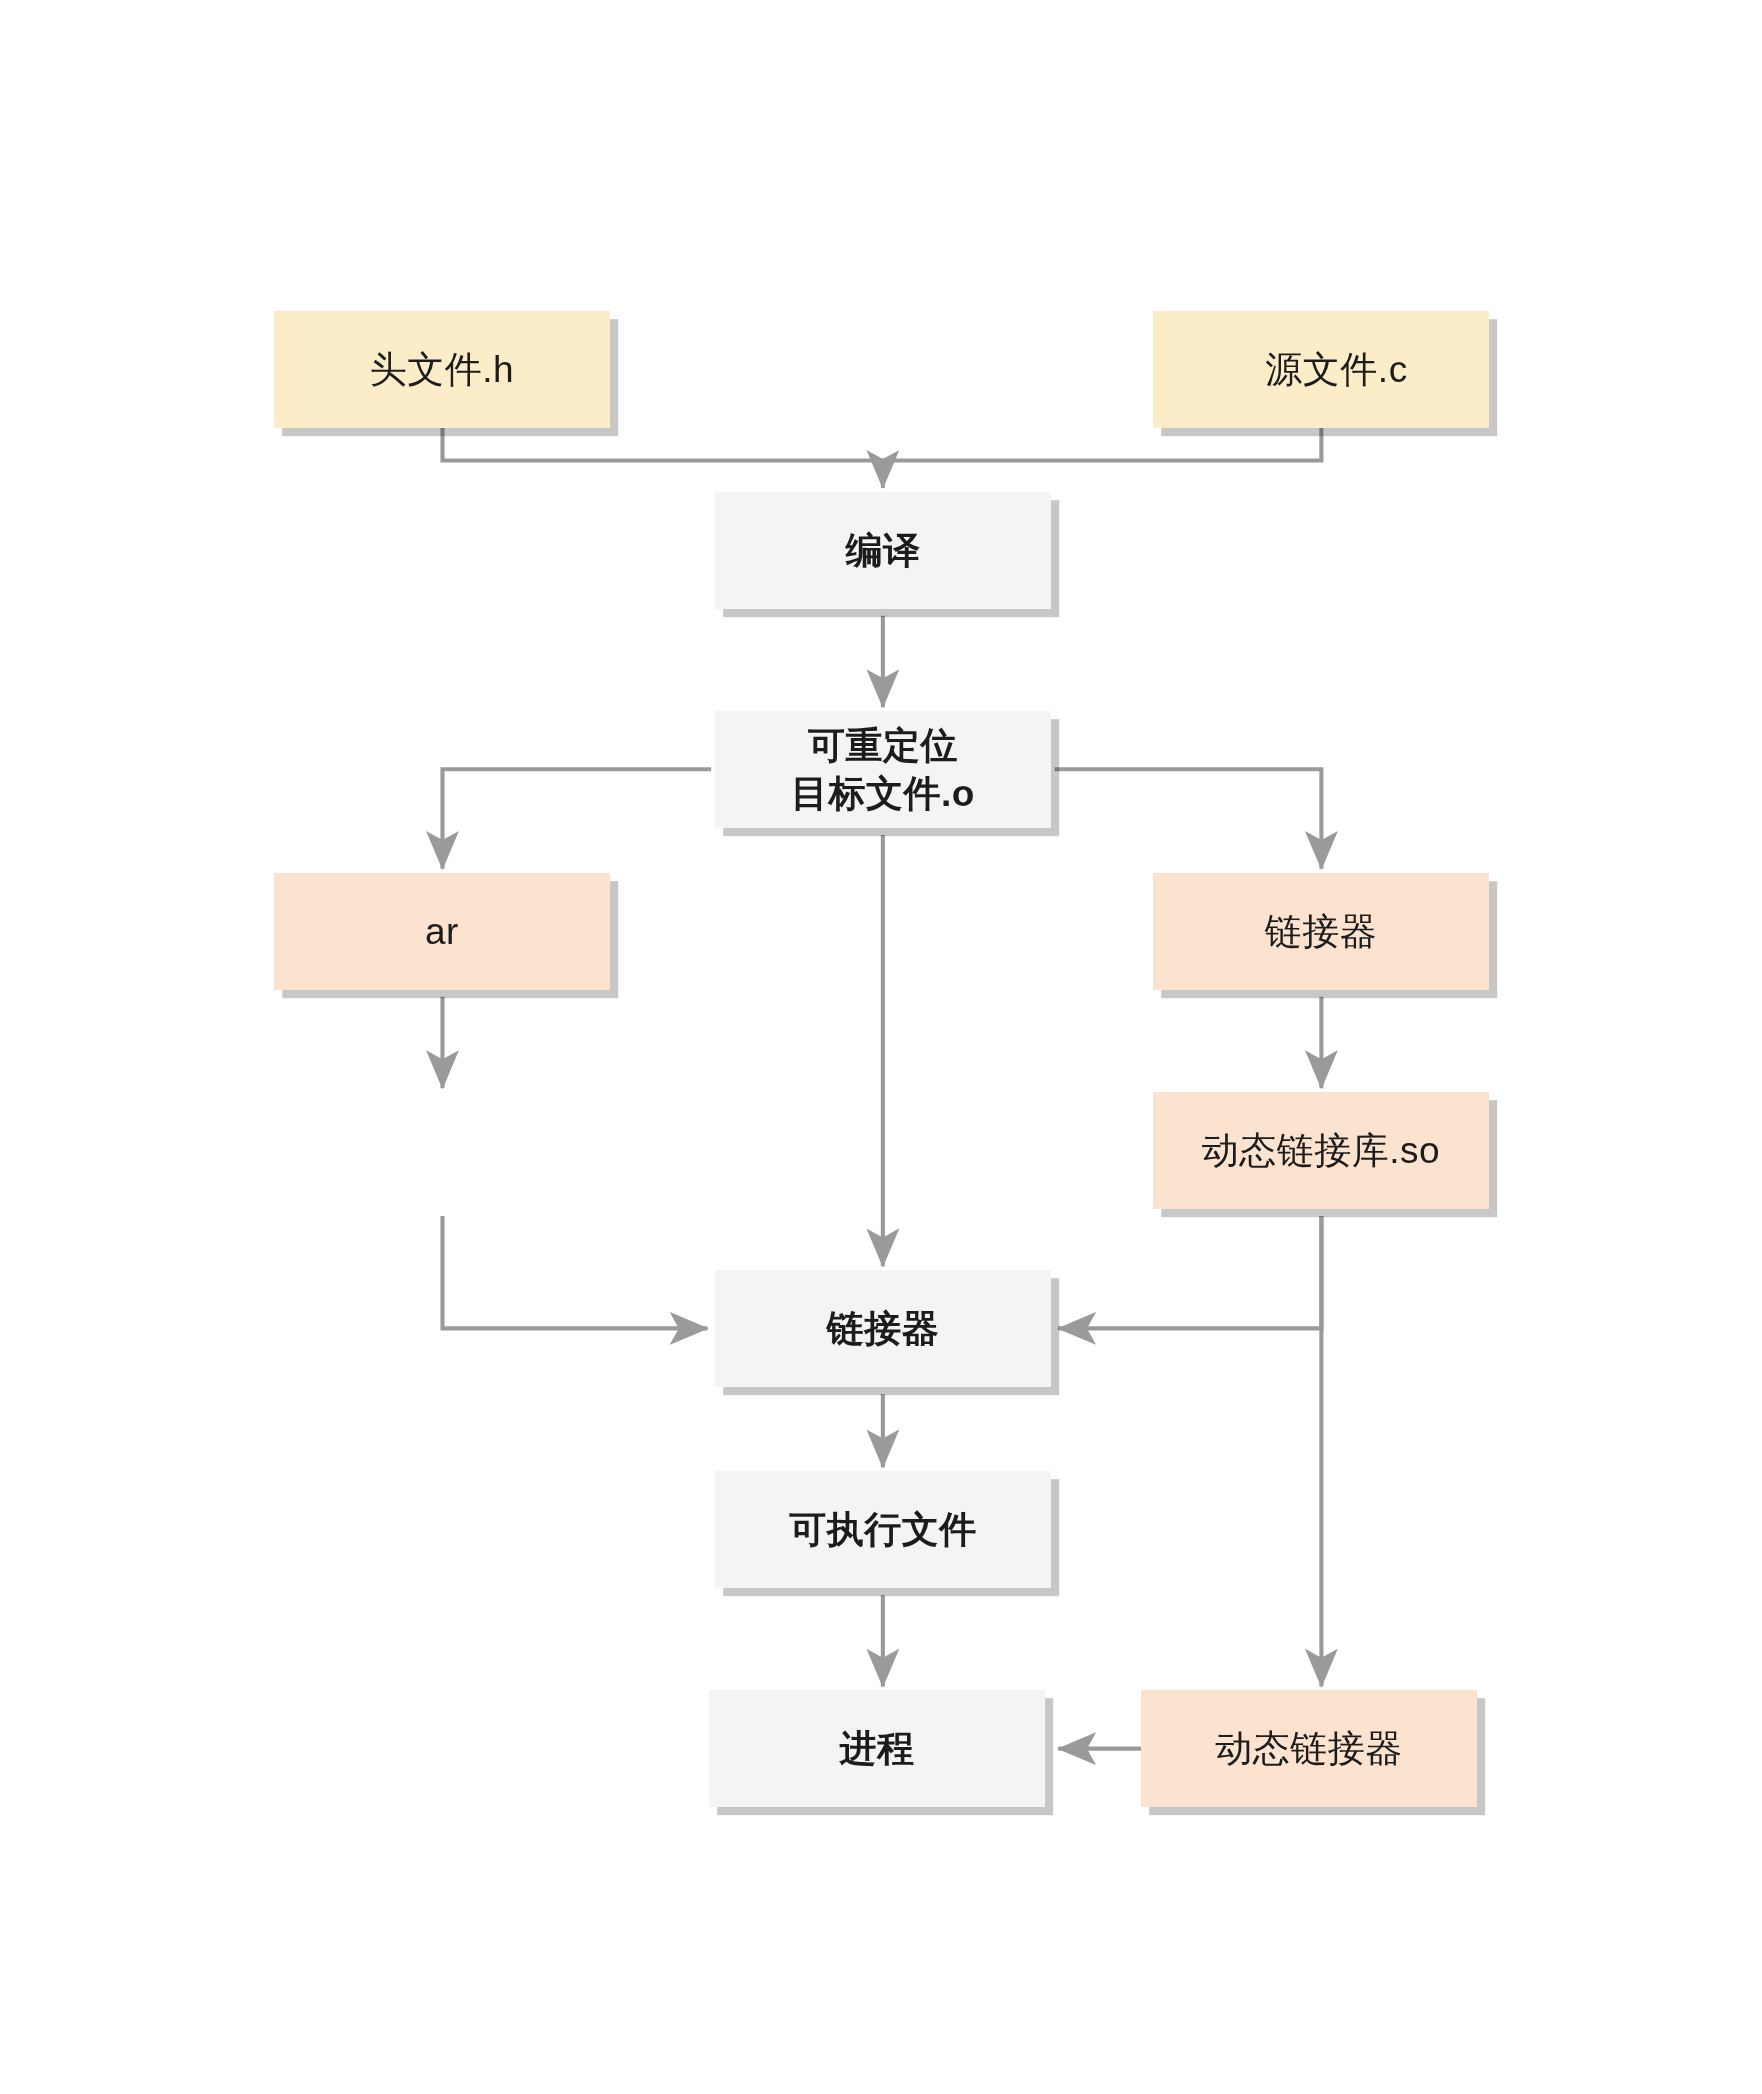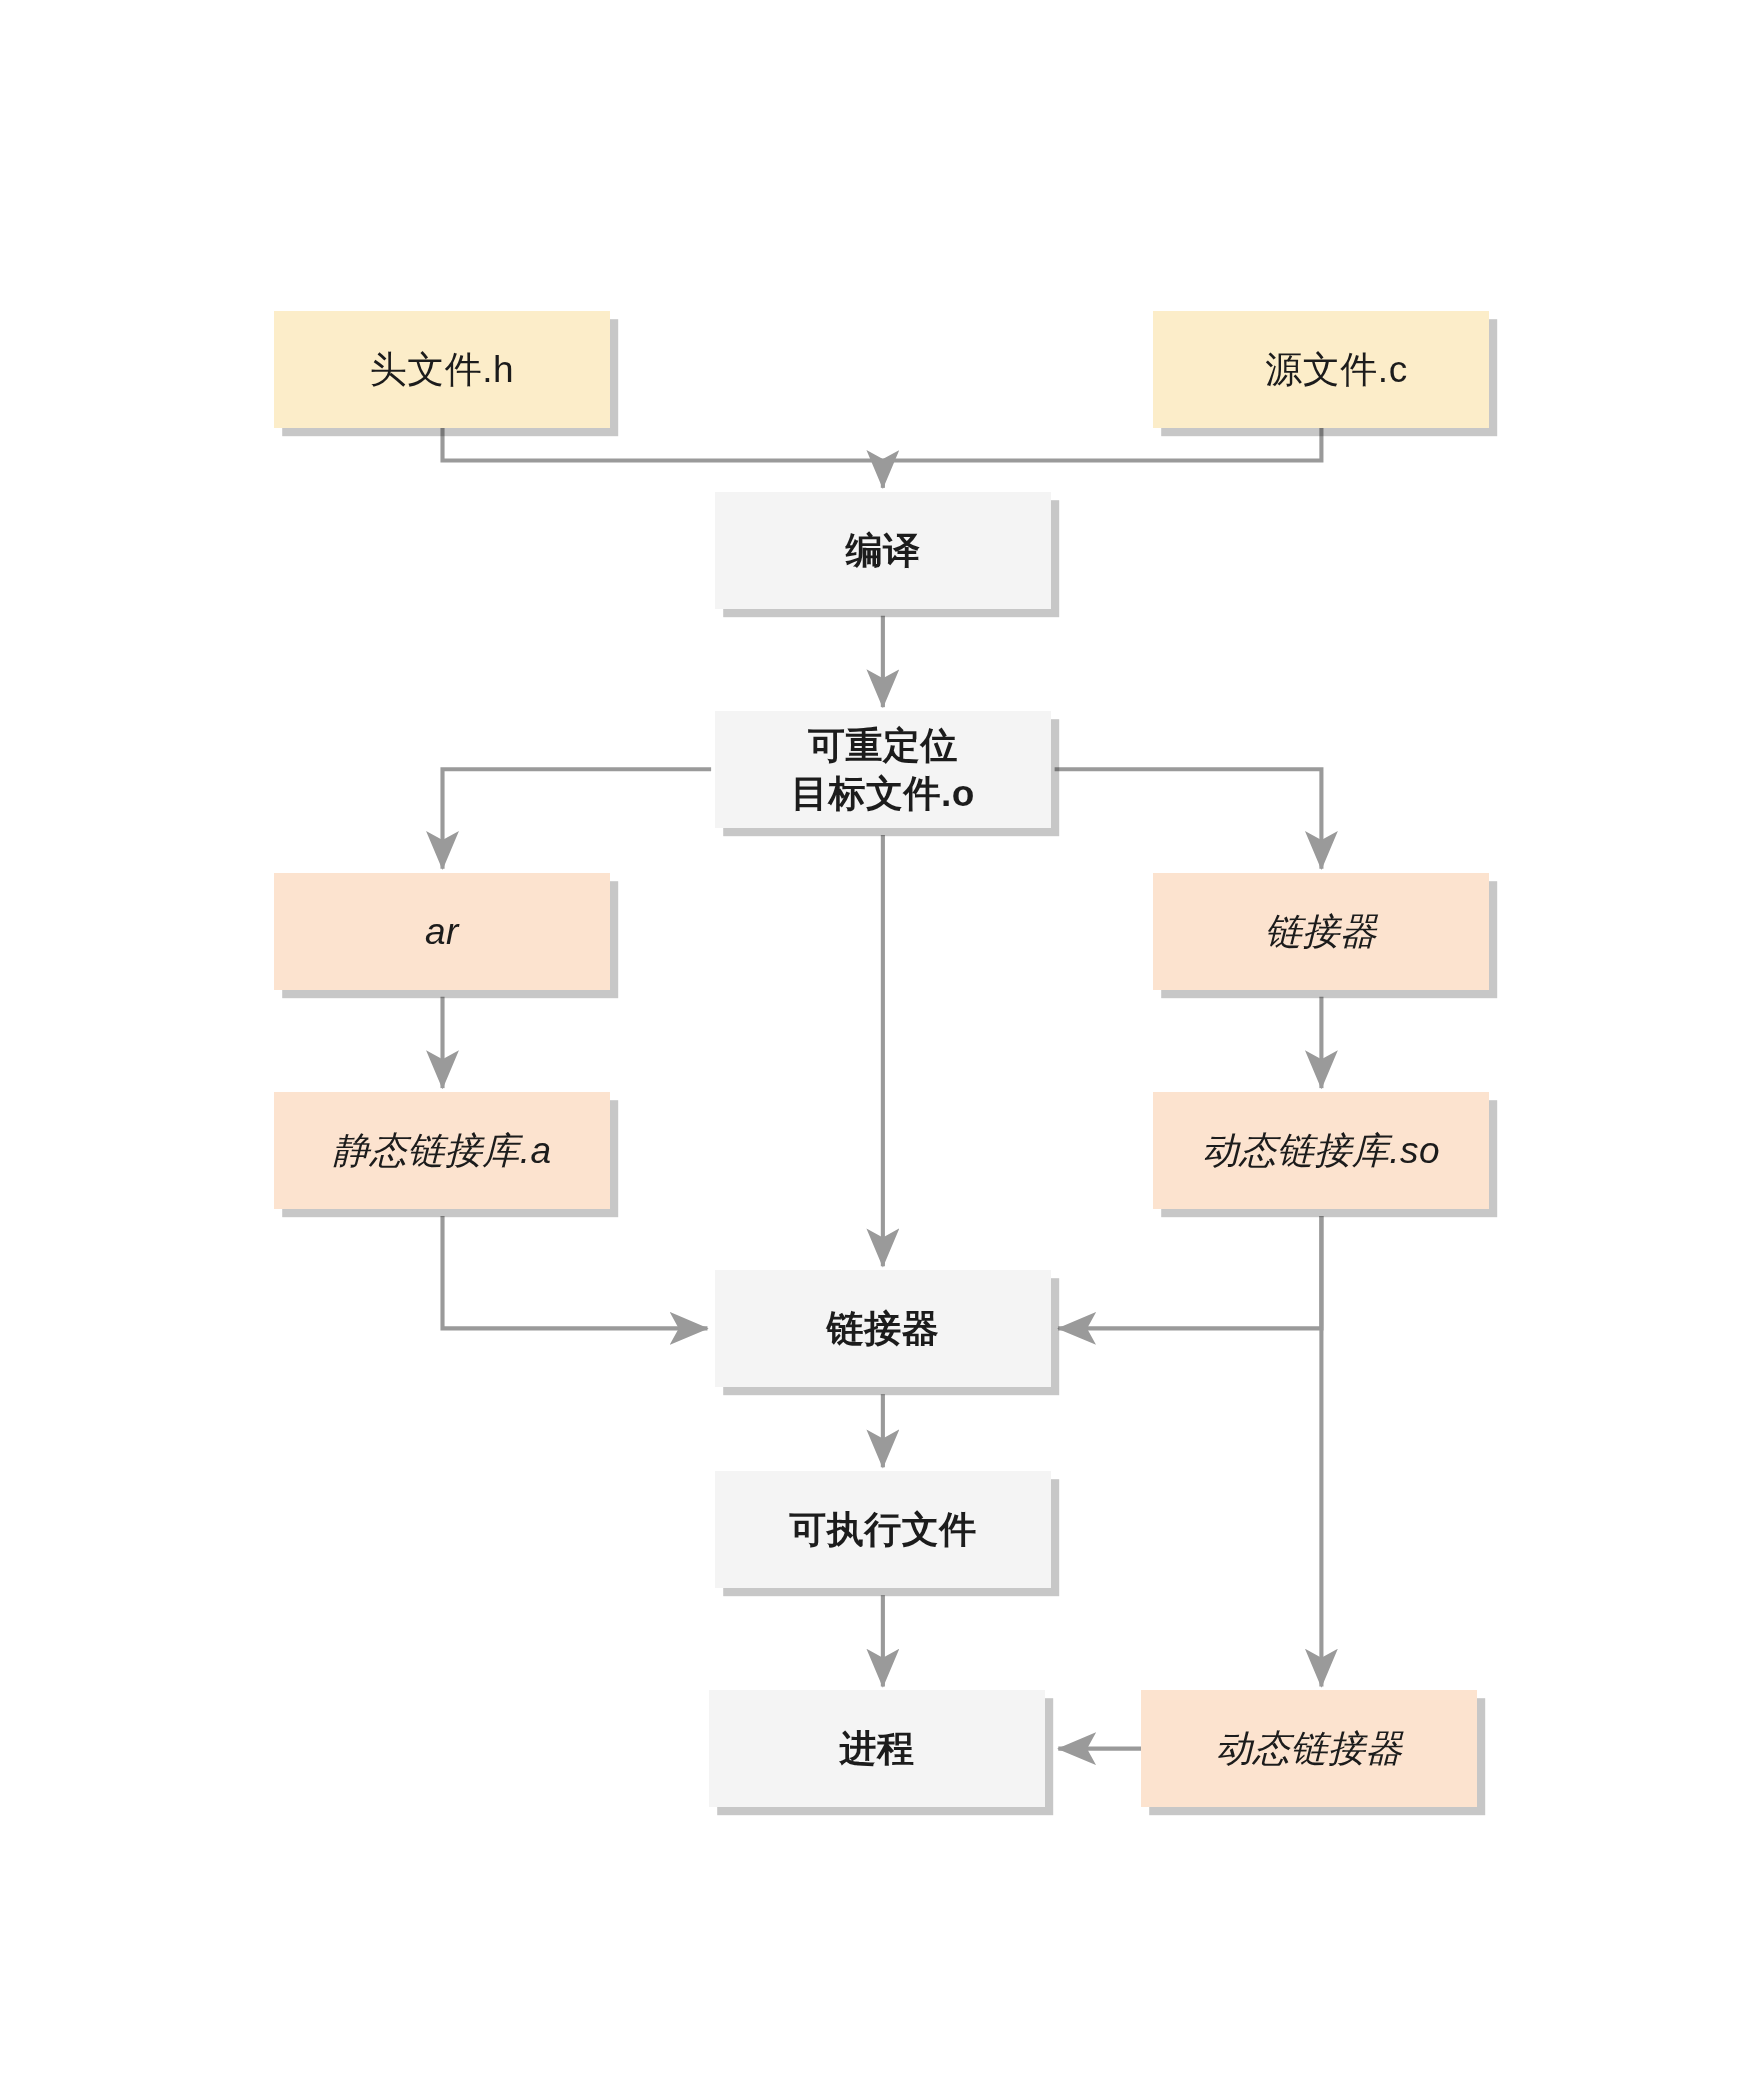--- a/index.html
+++ b/index.html
@@ -35,21 +35,21 @@
     color: #1c1c1c;
     font-size: 37px;
     line-height: 1.28;
     letter-spacing: 0.5px;
     white-space: pre-line;
     z-index: 2;
     box-shadow: 8.2px 8.2px 0 0 rgba(0,0,0,0.22);
   }
   .node.yellow { background: #fcedc9; margin-top: 41px; }
   .node.gray   { background: #f4f4f4; font-weight: bold; }
-  .node.orange { background: #fce3cf; font-style: italic; }
+  .node.orange { background: #fce3cf; }
 </style>
 </head>
 <body>
 
 <div id="canvas">
 
   <svg id="edges" viewBox="0 0 1929 2292" width="1763" height="2094" xmlns="http://www.w3.org/2000/svg">
     <defs>
       <marker id="ah" markerWidth="12" markerHeight="12" refX="9.2" refY="4" orient="auto" markerUnits="strokeWidth">
         <path d="M0,0 L9.5,4 L0,8 L2.2,4 Z" fill="#9a9a9a"></path>
@@ -97,21 +97,20 @@
 
   <div class="node gray" style="left:715px; top:492px; width:336px; height:117px;">编译</div>
 
   <div class="node gray" style="left:715px; top:711px; width:336px; height:117px;">可重定位
 目标文件.o</div>
 
   <div class="node orange" style="left:274px; top:873px; width:336px; height:117px;">ar</div>
 
   <div class="node orange" style="left:1153px; top:873px; width:336px; height:117px;">链接器</div>
 
-  <div class="node orange" style="left:274px; top:1092px; width:336px; height:117px;">静态链接库.a</div>
 
   <div class="node orange" style="left:1153px; top:1092px; width:336px; height:117px;">动态链接库.so</div>
 
   <div class="node gray" style="left:715px; top:1270px; width:336px; height:117px;">链接器</div>
 
   <div class="node gray" style="left:715px; top:1471px; width:336px; height:117px;">可执行文件</div>
 
   <div class="node gray" style="left:709px; top:1690px; width:336px; height:117px;">进程</div>
 
   <div class="node orange" style="left:1141px; top:1690px; width:336px; height:117px;">动态链接器</div>

